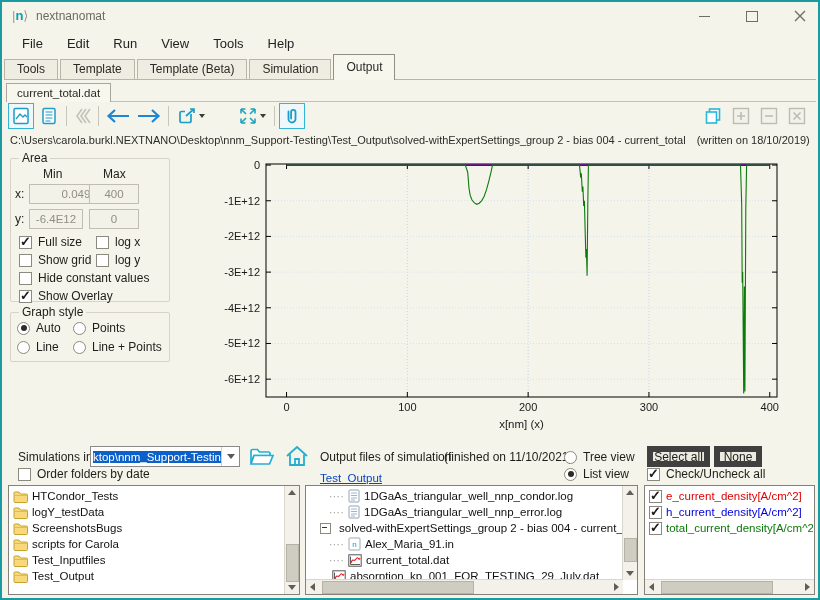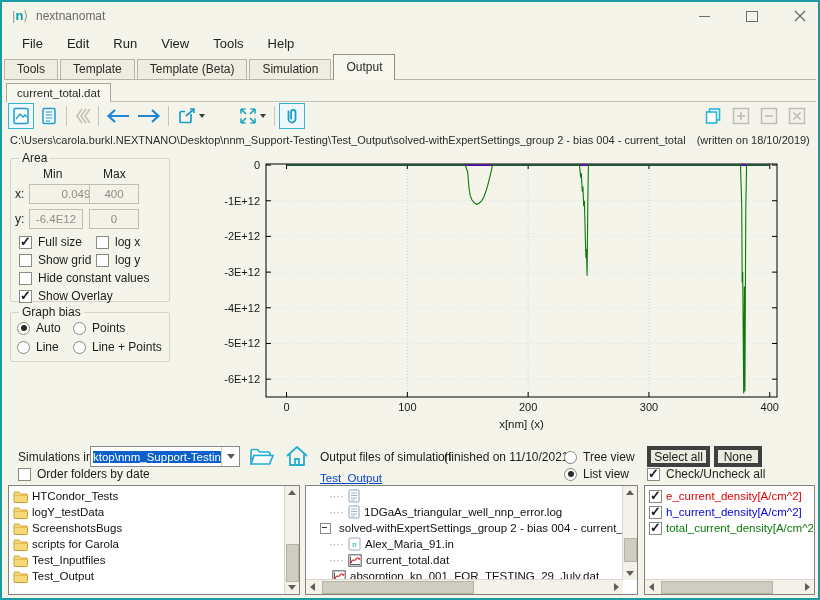--- a/index.html
+++ b/index.html
@@ -46,21 +46,21 @@
   .cb.on::after{content:"✓";position:absolute;left:0px;top:-3px;font-size:13px;font-weight:bold;color:#1c1c1c;}
   .rb{width:13px;height:13px;border:1px solid #8a8a80;background:#fff;border-radius:50%;position:relative;flex:0 0 auto;box-sizing:border-box;}
   .rb.on::after{content:"";position:absolute;left:2.5px;top:2.5px;width:6px;height:6px;border-radius:50%;background:#2b2b28;}
   
   .brow{position:absolute;font-size:12px;color:#1d1d1a;display:flex;align-items:center;}
   .combo{position:absolute;height:21px;border:1px solid #8a8a8a;background:#fff;display:flex;align-items:center;box-sizing:border-box;}
   .combo .val{flex:1;font-size:11.5px;padding-left:2px;white-space:nowrap;overflow:hidden;}
   .combo .sel{background:#0b61c9;color:#fff;}
   .combo .drop{width:17px;height:100%;display:flex;align-items:center;justify-content:center;border-left:1px solid #d0d0d0;}
   .combo .drop::after{content:"";width:0;height:0;border-left:4px solid transparent;border-right:4px solid transparent;border-top:5px solid #5a5a55;}
-  .btn{position:absolute;height:21px;background:#ecebe2;border:4px solid #404040;font-size:12px;color:#1d1d1a;
+  .btn{position:absolute;height:21px;background:#ecebe2;border:6px solid #404040;font-size:12px;color:#1d1d1a;
        display:flex;align-items:center;justify-content:center;box-sizing:border-box;}
   .linktext{font-size:11.5px;color:#0645c9;text-decoration:underline;}
   
   .listbox{position:absolute;top:483px;height:110px;background:#ffffff;border:1px solid #82827a;box-sizing:border-box;overflow:hidden;}
   .lrow{display:flex;align-items:center;height:16px;font-size:11.5px;color:#111;white-space:nowrap;gap:4px;padding-left:4px;}
   .vscroll{position:absolute;top:0;right:0;bottom:0;width:14px;background:#f3f1ea;border-left:1px solid #d9d7cb;}
   .hscroll{position:absolute;left:0;right:0;bottom:0;height:14px;background:#f3f1ea;border-top:1px solid #d9d7cb;}
   .thumbv{position:absolute;left:1px;width:11px;background:#cfcdc2;border:1px solid #b5b3a6;}
   .thumbh{position:absolute;top:1px;height:11px;background:#cfcdc2;border:1px solid #b5b3a6;}
   .sarrow{position:absolute;width:0;height:0;}
@@ -223,21 +223,21 @@
       <span class="cb"></span>
       <span style="white-space:nowrap;">Hide constant values</span>
     </div>
     <div class="ckrow" style="left:8px;top:130px;">
       <span class="cb on"></span>
       <span>Show Overlay</span>
     </div>
   </div>
 
   <div class="groupbox" style="left:8px;top:310px;width:158px;height:48px;">
-    <span class="grouptitle">Graph bias</span>
+    <span class="grouptitle">Graph style</span>
     <div class="ckrow" style="left:6px;top:8px;">
       <span class="rb on"></span>
       <span>Auto</span>
     </div>
     <div class="ckrow" style="left:62px;top:8px;">
       <span class="rb"></span>
       <span>Points</span>
     </div>
     <div class="ckrow" style="left:6px;top:27px;">
       <span class="rb"></span>
@@ -404,20 +404,21 @@
   </div>
 
   <div class="listbox" style="left:303px;width:333px;">
     <div style="position:absolute;left:0;top:2px;right:15px;bottom:14px;overflow:hidden;" id="tree-rows">
         <div class="lrow">
           <span style="width:34px;flex:0 0 auto;text-align:right;" class="treeguide">····</span>
           <svg width="12" height="14" viewBox="0 0 12 14">
             <rect x="1" y="1" width="10" height="12" rx="1" fill="#fff" stroke="#8ea3b8"></rect>
             <path d="M3 4 h6 M3 6.5 h6 M3 9 h6 M3 11 h4" stroke="#9fb4c8" stroke-width="1"></path>
           </svg>
+          <span>1DGaAs_triangular_well_nnp_condor.log</span>
         </div>
         <div class="lrow">
           <span style="width:34px;flex:0 0 auto;text-align:right;" class="treeguide">····</span>
           <svg width="12" height="14" viewBox="0 0 12 14">
             <rect x="1" y="1" width="10" height="12" rx="1" fill="#fff" stroke="#8ea3b8"></rect>
             <path d="M3 4 h6 M3 6.5 h6 M3 9 h6 M3 11 h4" stroke="#9fb4c8" stroke-width="1"></path>
           </svg>
           <span>1DGaAs_triangular_well_nnp_error.log</span>
         </div>
         <div class="lrow">

